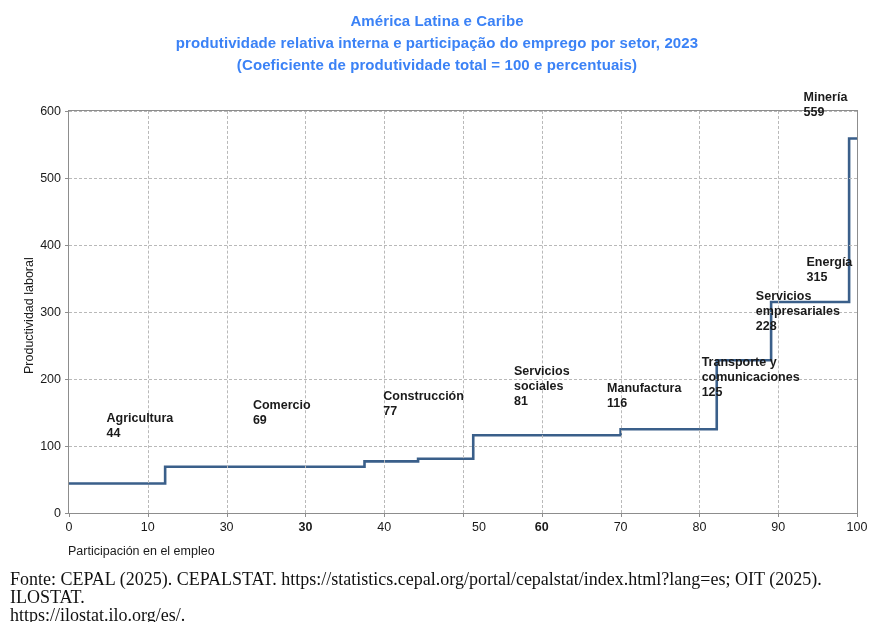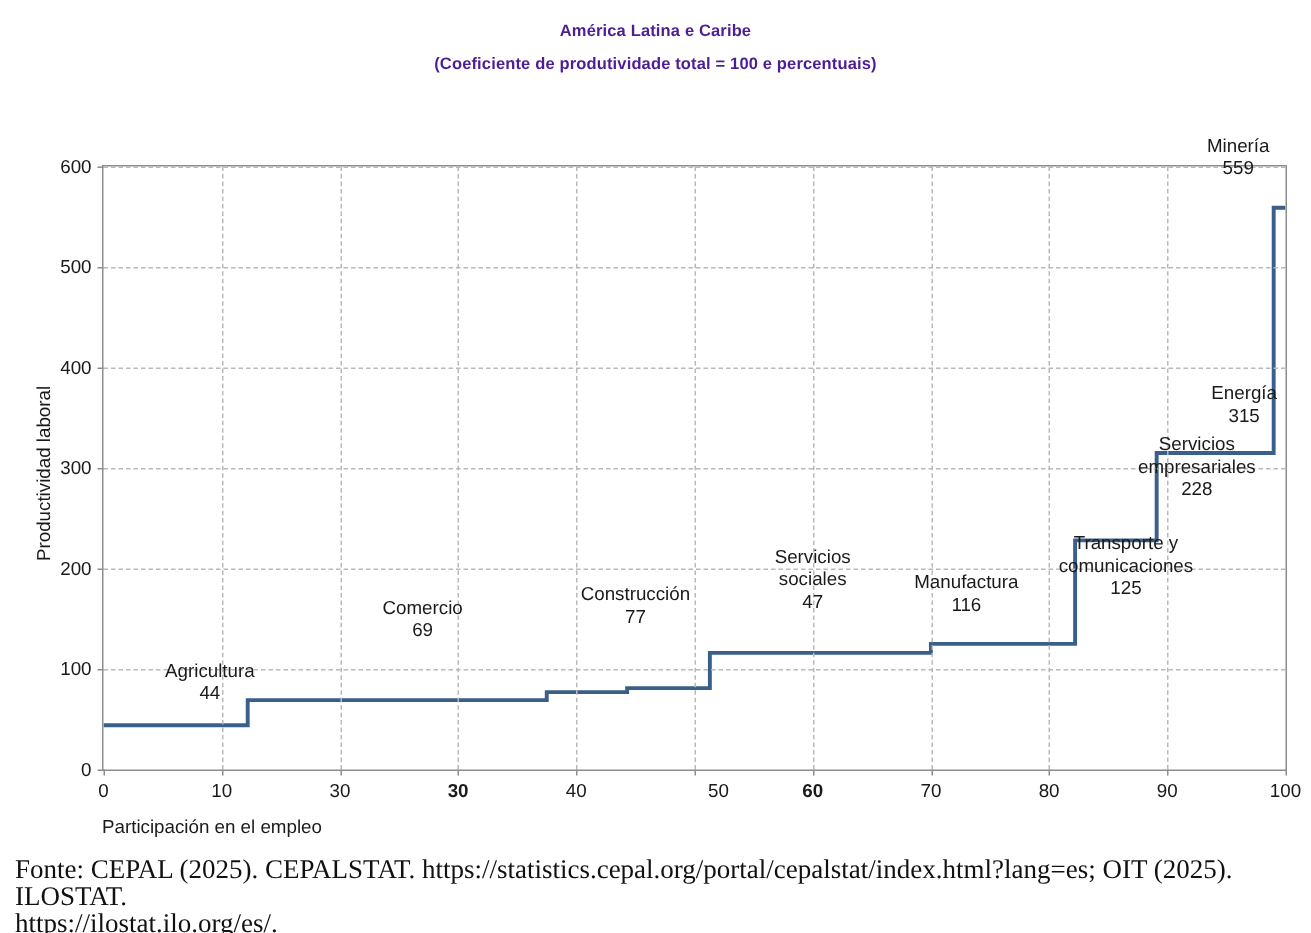--- a/index.html
+++ b/index.html
@@ -22,24 +22,24 @@
   }
   
   .title-block {
     position: absolute;
     top: 10px;
     left: 0;
     width: 874px;
     text-align: center;
   }
   .title-line {
-    font-size: 11px;
+    font-size: 15px;
     font-weight: bold;
     line-height: 22px;
-    color: #4c1d95;
+    color: #3b82f6;
     letter-spacing: 0.1px;
   }
   
   .plot-frame {
     position: absolute;
     left: 68px;
     top: 110px;
     width: 790px;
     height: 404px;
     border: 1px solid #8d8d8d;
@@ -110,24 +110,25 @@
   #step-svg {
     position: absolute;
     left: 0;
     top: 0;
   }
   
   .datalabel {
     position: absolute;
     font-size: 12.5px;
     color: #1a1a1a;
-    text-align: center;
+    text-align: left;
     line-height: 15px;
     white-space: pre-line;
     transform: translateX(-50%);
+    font-weight: bold;
   }
   .datalabel .val {
     display: block;
   }
   
   .footer {
     position: absolute;
     left: 10px;
     top: 570px;
     width: 850px;
@@ -137,20 +138,21 @@
     color: #111111;
   }
 </style>
 </head>
 <body>
 
 <div id="page">
 
   <div class="title-block">
     <div class="title-line">América Latina e Caribe</div>
+    <div class="title-line">produtividade relativa interna e participação do emprego por setor, 2023</div>
     <div class="title-line">(Coeficiente de produtividade total = 100 e percentuais)</div>
   </div>
 
   <div class="plot-frame" id="plot">
     <svg id="step-svg" width="788" height="402">
         <path d="M 0.00 372.52 L 96.14 372.52 L 96.14 355.77 L 295.50 355.77 L 295.50 350.41 L 349.08 350.41 L 349.08 347.73 L 404.24 347.73 L 404.24 324.28 L 551.60 324.28 L 551.60 318.25 L 647.74 318.25 L 647.74 249.24 L 702.11 249.24 L 702.11 190.95 L 780.12 190.95 L 780.12 27.47 L 788.00 27.47" fill="none" stroke="#3a5f8a" stroke-width="2.6" stroke-linejoin="miter" stroke-linecap="butt"></path>
       </svg>
   <div class="tickmark-y" style="top: 402px;"></div>
       <div class="grid-h" style="top: 335px;"></div>
       <div class="tickmark-y" style="top: 335px;"></div>
@@ -200,24 +202,24 @@
       <div class="xtick-label" style="left: 305.4px; top: 520px; font-weight: bold;">30</div>
       <div class="xtick-label" style="left: 384.2px; top: 520px;">40</div>
       <div class="xtick-label" style="left: 479px; top: 520px;">50</div>
       <div class="xtick-label" style="left: 541.8px; top: 520px; font-weight: bold;">60</div>
       <div class="xtick-label" style="left: 620.6px; top: 520px;">70</div>
       <div class="xtick-label" style="left: 699.4px; top: 520px;">80</div>
       <div class="xtick-label" style="left: 778.2px; top: 520px;">90</div>
       <div class="xtick-label" style="left: 857px; top: 520px;">100</div>
       <div class="axis-title-y" style="left: 22px; top: 374px;">Productividad laboral</div>
       <div class="axis-title-x" style="left: 68px; top: 544px;">Participación en el empleo</div>
-      <div class="datalabel" style="left: 139.92px; top: 468px; margin-top: -28px;"><span class="val">Agricultura</span><span class="val">44</span></div>
+      <div class="datalabel" style="left: 139.92px; top: 439px; margin-top: -28px;"><span class="val">Agricultura</span><span class="val">44</span></div>
       <div class="datalabel" style="left: 281.76px; top: 425.9px; margin-top: -28px;"><span class="val">Comercio</span><span class="val">69</span></div>
       <div class="datalabel" style="left: 423.6px; top: 416.52px; margin-top: -28px;"><span class="val">Construcción</span><span class="val">77</span></div>
-      <div class="datalabel" style="left: 541.8px; top: 407.14px; margin-top: -43px;"><span class="val">Servicios</span><span class="val">sociales</span><span class="val">47</span></div>
+      <div class="datalabel" style="left: 541.8px; top: 407.14px; margin-top: -43px;"><span class="val">Servicios</span><span class="val">sociales</span><span class="val">81</span></div>
       <div class="datalabel" style="left: 644.24px; top: 409.15px; margin-top: -28px;"><span class="val">Manufactura</span><span class="val">116</span></div>
       <div class="datalabel" style="left: 750.62px; top: 397.76px; margin-top: -43px;"><span class="val">Transporte y</span><span class="val">comunicaciones</span><span class="val">125</span></div>
       <div class="datalabel" style="left: 797.9px; top: 332.1px; margin-top: -43px;"><span class="val">Servicios</span><span class="val">empresariales</span><span class="val">228</span></div>
       <div class="datalabel" style="left: 829.42px; top: 283.19px; margin-top: -28px;"><span class="val">Energía</span><span class="val">315</span></div>
       <div class="datalabel" style="left: 825.48px; top: 117.7px; margin-top: -28px;"><span class="val">Minería</span><span class="val">559</span></div>
     </div>
 
   <div class="footer">
     <div>Fonte: CEPAL (2025). CEPALSTAT. https://statistics.cepal.org/portal/cepalstat/index.html?lang=es; OIT (2025). ILOSTAT.</div>
     <div>https://ilostat.ilo.org/es/.</div>

